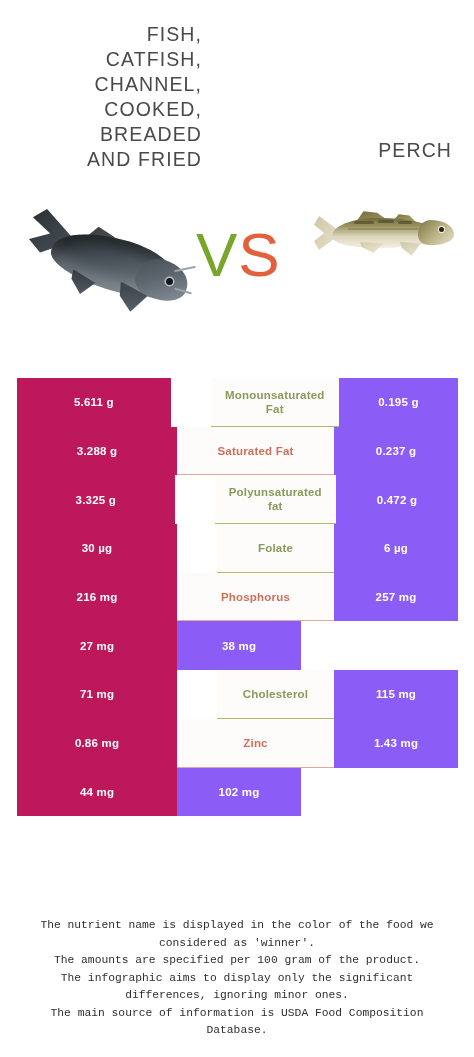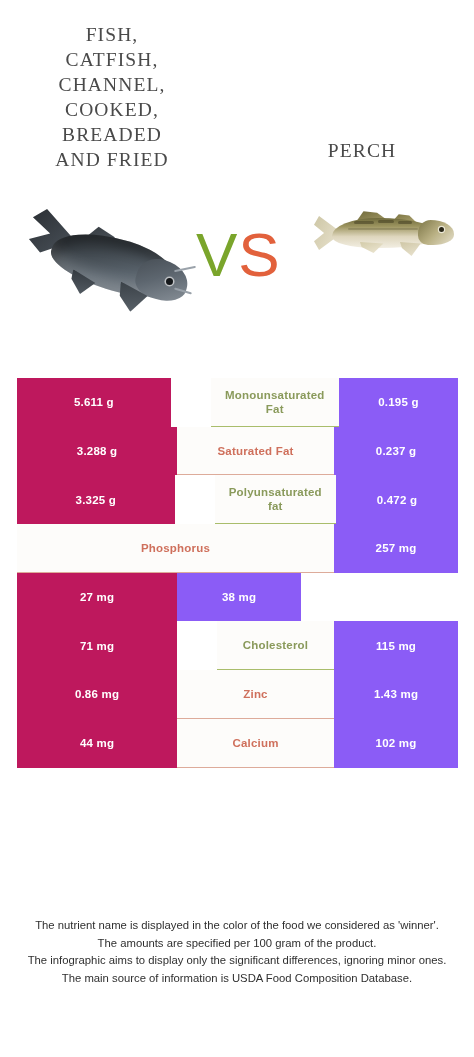--- a/index.html
+++ b/index.html
@@ -20,22 +20,22 @@
   
   .titles {
     position: absolute;
     top: 0;
     left: 0;
     width: 474px;
     height: 190px;
   }
   .title-block {
     position: absolute;
-    text-align: center;
-    font-family: Liberation Serif, serif;
+    text-align: right;
+    font-family: Liberation Sans, sans-serif;
     font-weight: 300;
     font-size: 19.5px;
     letter-spacing: 1.1px;
     line-height: 25px;
     color: #4a4a4a;
     text-transform: uppercase;
   }
   .title-left {
     left: 22px;
     top: 22px;
@@ -310,21 +310,21 @@
   
   .footer {
     position: absolute;
     left: 0;
     top: 917px;
     width: 474px;
     text-align: center;
     font-size: 11.3px;
     line-height: 17.5px;
     color: #2f2f2f;
-    font-family: Liberation Sans, sans-serif;
+    font-family: Liberation Mono, monospace;
     padding: 0 18px;
     box-sizing: border-box;
   }
   .footer p { margin: 0; }
 </style>
 </head>
 <body>
 
 <div class="titles">
   <div class="title-block title-left">
@@ -382,41 +382,46 @@
     <div class="row win-red">
       <div class="cell cell-left">3.288 g</div>
       <div class="cell cell-mid">Saturated Fat</div>
       <div class="cell cell-right">0.237 g</div>
     </div>
     <div class="row win-green">
       <div class="cell cell-left">3.325 g</div>
       <div class="cell cell-mid">Polyunsaturated fat</div>
       <div class="cell cell-right">0.472 g</div>
     </div>
+    <div class="row win-green">
+      <div class="cell cell-left">30 µg</div>
+      <div class="cell cell-mid">Folate</div>
+      <div class="cell cell-right">6 µg</div>
+    </div>
     <div class="row win-red">
+      <div class="cell cell-left">216 mg</div>
       <div class="cell cell-mid">Phosphorus</div>
       <div class="cell cell-right">257 mg</div>
     </div>
     <div class="row win-red">
       <div class="cell cell-left">27 mg</div>
       <div class="cell cell-right">38 mg</div>
     </div>
     <div class="row win-green">
       <div class="cell cell-left">71 mg</div>
       <div class="cell cell-mid">Cholesterol</div>
       <div class="cell cell-right">115 mg</div>
     </div>
     <div class="row win-red">
       <div class="cell cell-left">0.86 mg</div>
       <div class="cell cell-mid">Zinc</div>
       <div class="cell cell-right">1.43 mg</div>
     </div>
     <div class="row win-red">
       <div class="cell cell-left">44 mg</div>
-      <div class="cell cell-mid">Calcium</div>
       <div class="cell cell-right">102 mg</div>
     </div>
   </div>
 
 <div class="footer" id="footer-notes">
     <p>The nutrient name is displayed in the color of the food we considered as 'winner'.</p>
     <p>The amounts are specified per 100 gram of the product.</p>
     <p>The infographic aims to display only the significant differences, ignoring minor ones.</p>
     <p>The main source of information is USDA Food Composition Database.</p>
   </div>

